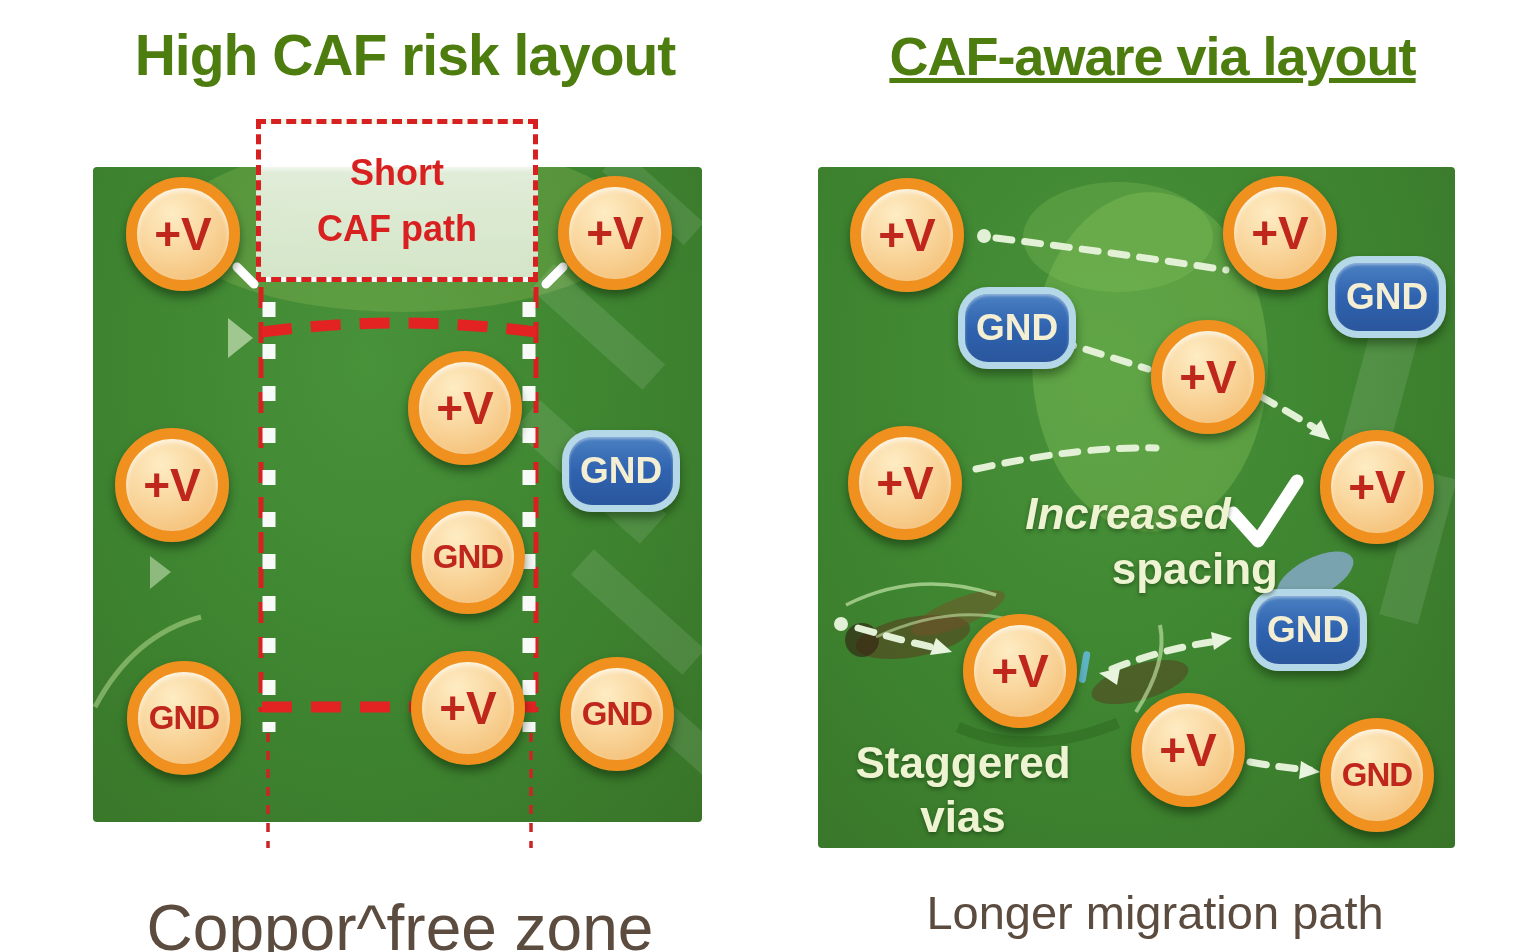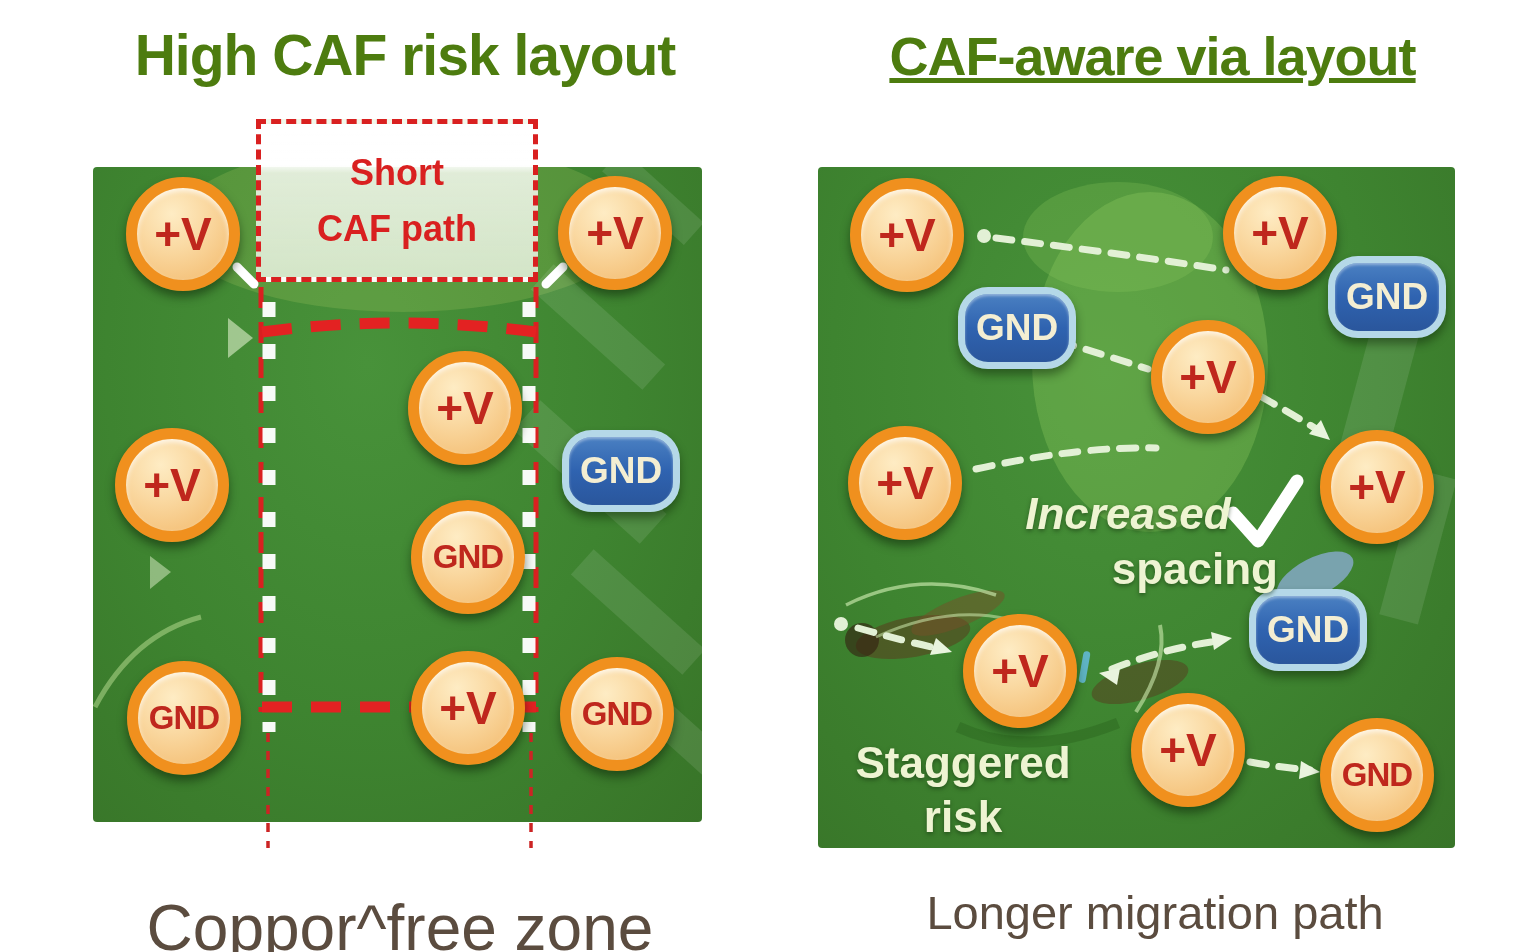--- a/index.html
+++ b/index.html
@@ -133,21 +133,21 @@
     <polygon points="1232,638 1214,650 1211,632" fill="#e9f4de" stroke="none"></polygon>
     <polygon points="1320,772 1299,779 1301,761" fill="#e9f4de" stroke="none"></polygon>
     <rect x="1081" y="651" width="7" height="32" rx="3.5" fill="#5fb4c4" stroke="none" transform="rotate(10 1084 667)"></rect>
   </g>
   <path d="M1233,513 L1258,541 L1297,481" stroke="#ffffff" stroke-width="13" fill="none" stroke-linecap="round" stroke-linejoin="round"></path>
 </svg>
 
 <div class="cream" id="increased-1">Increased</div>
 <div class="cream" id="increased-2">spacing</div>
 <div class="cream" id="staggered-1">Staggered</div>
-<div class="cream" id="staggered-2">risk</div>
+<div class="cream" id="staggered-2">vias</div>
 
 <div class="caption" id="left-caption">Coppor^free zone</div>
 <div class="caption" id="right-caption">Longer migration path</div>
 
 <div class="via pv" style="left: 126px; top: 177px;">+V</div>
 <div class="via pv" style="left: 558px; top: 176px;">+V</div>
 <div class="via pv" style="left: 408px; top: 351px;">+V</div>
 <div class="via pv" style="left: 115px; top: 428px;">+V</div>
 <div class="via pad" style="left: 411px; top: 500px;">GND</div>
 <div class="via pv" style="left: 411px; top: 651px;">+V</div>

